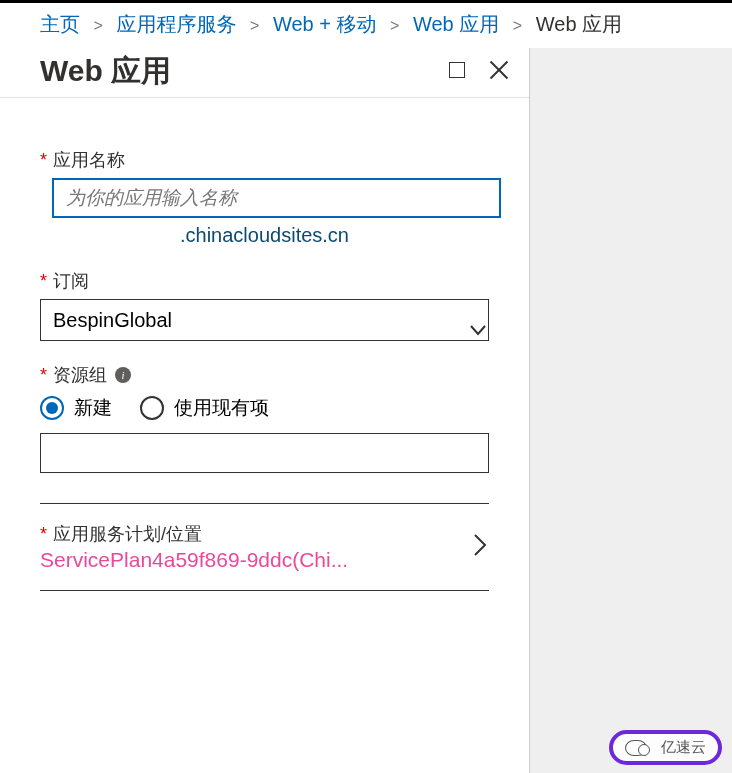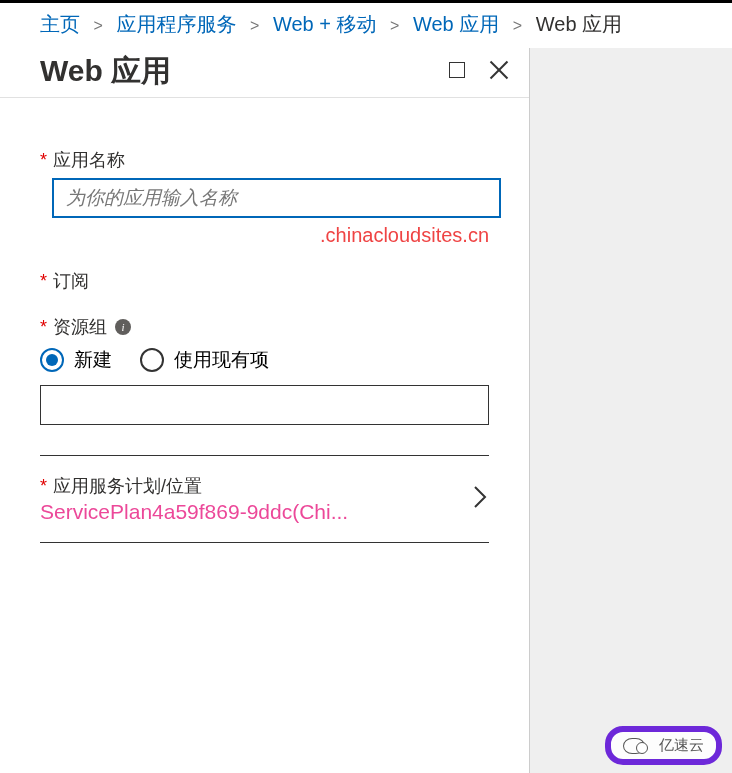--- a/index.html
+++ b/index.html
@@ -104,23 +104,23 @@
       width: 100%;
       height: 40px;
       border: 1px solid #333;
       font-size: 19px;
       padding: 0 12px;
       font-family: inherit;
     }
     .text-input.focused { border: 2px solid #0067b8; margin-left: 12px; }
     .text-input::placeholder { font-style: italic; color: #777; }
     .suffix-text {
-      text-align: right;
+      text-align: center;
       font-size: 20px;
-      color: #ef4444;
+      color: #0c4a6e;
       margin-top: 6px;
     }
     .field-block { margin-bottom: 22px; }
 
     .select-box {
       width: 100%;
       height: 42px;
       border: 1px solid #333;
       display: flex;
       align-items: center;
@@ -188,21 +188,21 @@
     .chevron-right svg { width: 18px; height: 28px; }
 
     .watermark {
       position: absolute;
       right: 10px;
       bottom: 8px;
       display: flex;
       align-items: center;
       gap: 14px;
       background: rgba(255,255,255,0.85);
-      border: 6px solid #6d28d9;
+      border: 4px solid #6d28d9;
       border-radius: 18px;
       padding: 4px 12px;
       font-size: 15px;
       color: #555;
     }
     .watermark-icon {
       width: 22px; height: 16px;
       border: 1.5px solid #555;
       border-radius: 50% / 60%;
       position: relative;
@@ -256,20 +256,28 @@
         </div>
         <input class="text-input focused" type="text" placeholder="为你的应用输入名称" style="">
         <div class="suffix-text">.chinacloudsites.cn</div>
       </div>
 
       <div class="field-block">
         <div class="field-label">
           <span class="req">*</span>
           <span>订阅</span>
         </div>
+        <div class="select-box">
+          <span class="select-value">BespinGlobal</span>
+          <span class="chevron-down">
+            <svg viewBox="0 0 20 20">
+                <polyline points="3,6 10,14 17,6" fill="none" stroke="#333" stroke-width="2"></polyline>
+              </svg>
+          </span>
+        </div>
       </div>
 
       <div class="field-block">
         <div class="field-label">
           <span class="req">*</span>
           <span>资源组</span>
           <span class="info-icon">i</span>
         </div>
         <div class="radio-row">
           <div class="radio-item">

